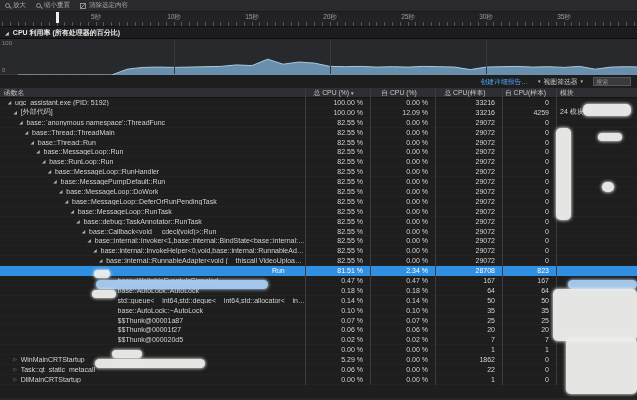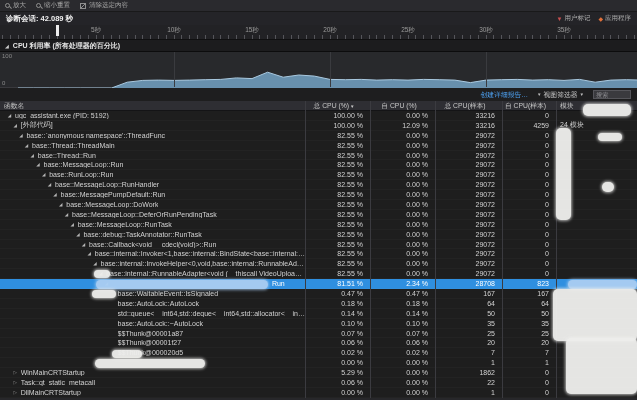--- a/index.html
+++ b/index.html
@@ -76,33 +76,20 @@
       <span class="tbtn">
         <span class="mag"></span>
         <span>缩小重置</span>
       </span>
       <span class="tbtn">
         <span class="clr"></span>
         <span>清除选定内容</span>
       </span>
     </div>
 
-  <div class="session">
-    <span class="session-label">诊断会话: 42.089 秒</span>
-    <div class="legend">
-      <span class="leg-item">
-        <span class="leg-tri">▼</span>
-        <span>用户标记</span>
-      </span>
-      <span class="leg-item">
-        <span class="leg-dia">◆</span>
-        <span>应用程序</span>
-      </span>
-    </div>
-  </div>
 
   <div class="ruler">
     <div class="ruler-ticks"></div>
     <div class="cursor"></div>
   <span class="ruler-label" style="left: 96px;">5秒</span>
       <span class="ruler-label" style="left: 174px;">10秒</span>
       <span class="ruler-label" style="left: 252px;">15秒</span>
       <span class="ruler-label" style="left: 330px;">20秒</span>
       <span class="ruler-label" style="left: 408px;">25秒</span>
       <span class="ruler-label" style="left: 486px;">30秒</span>

